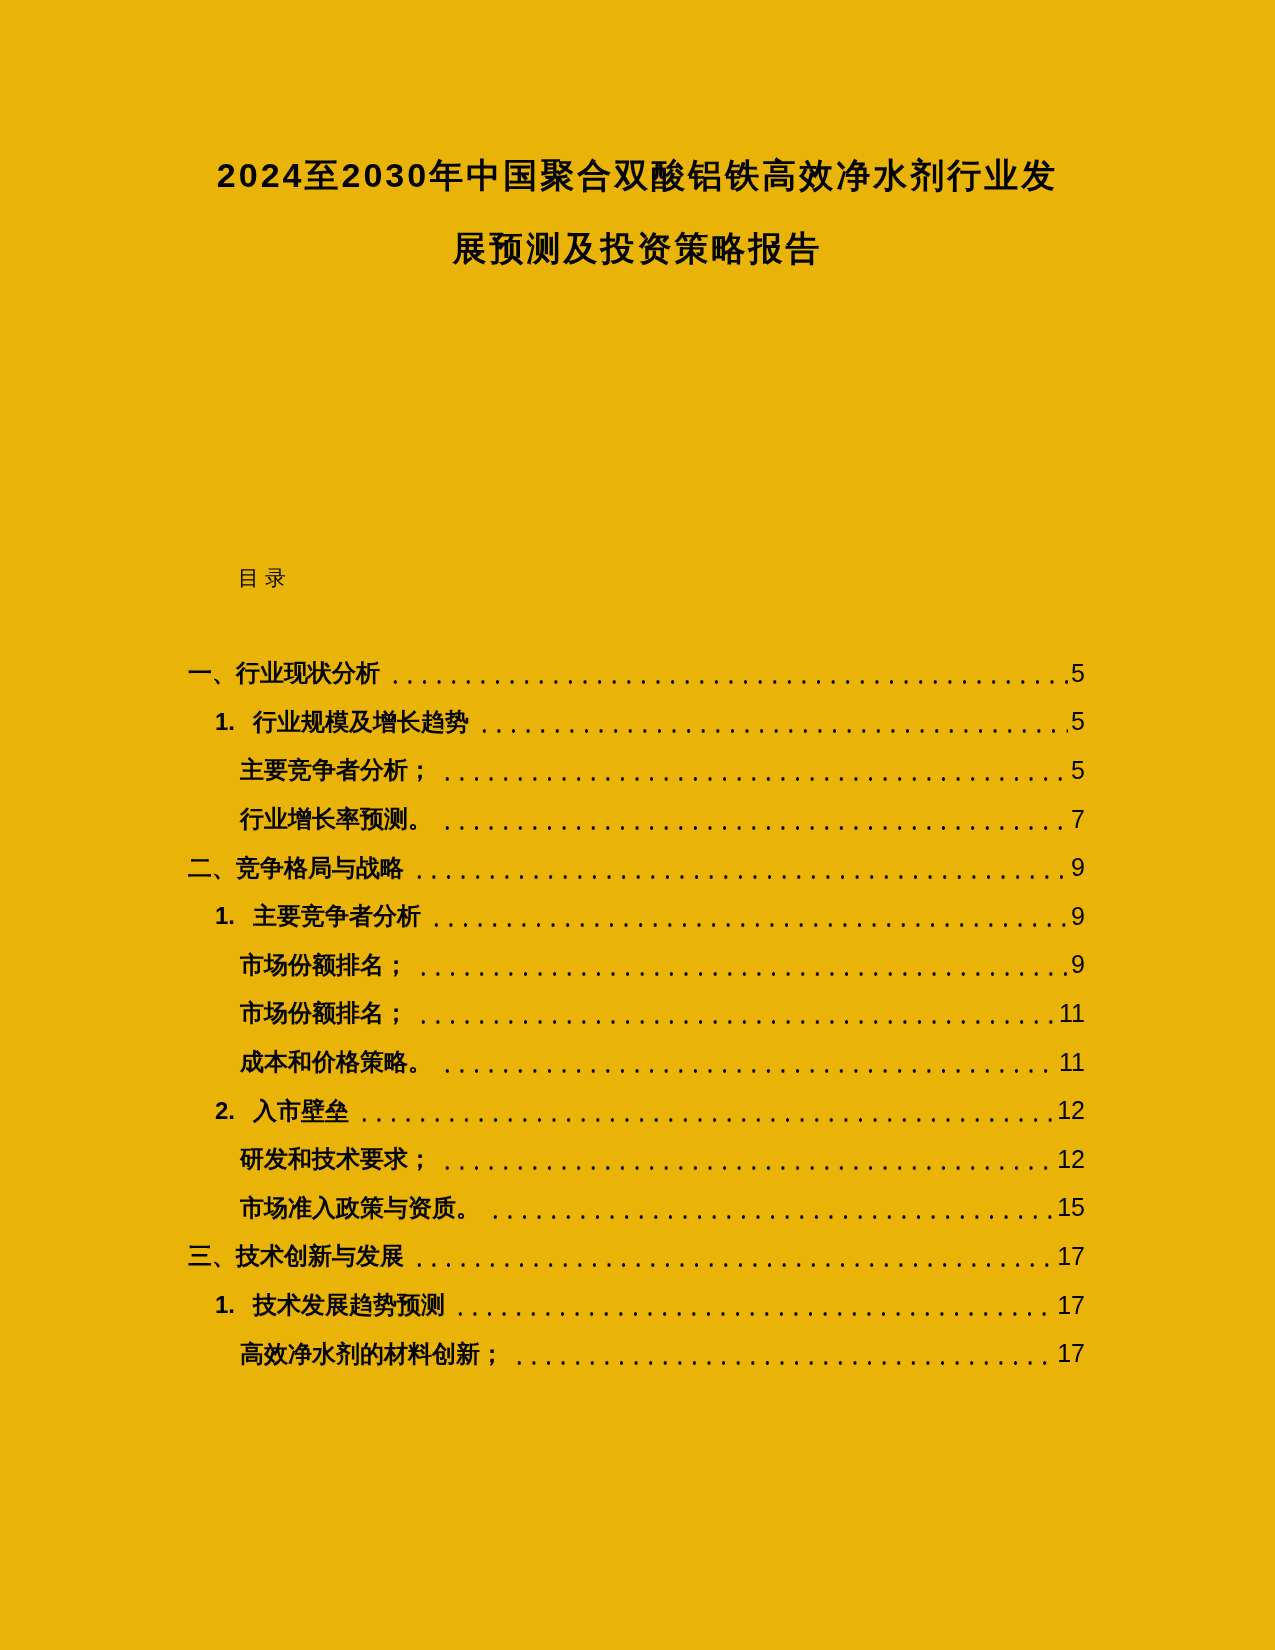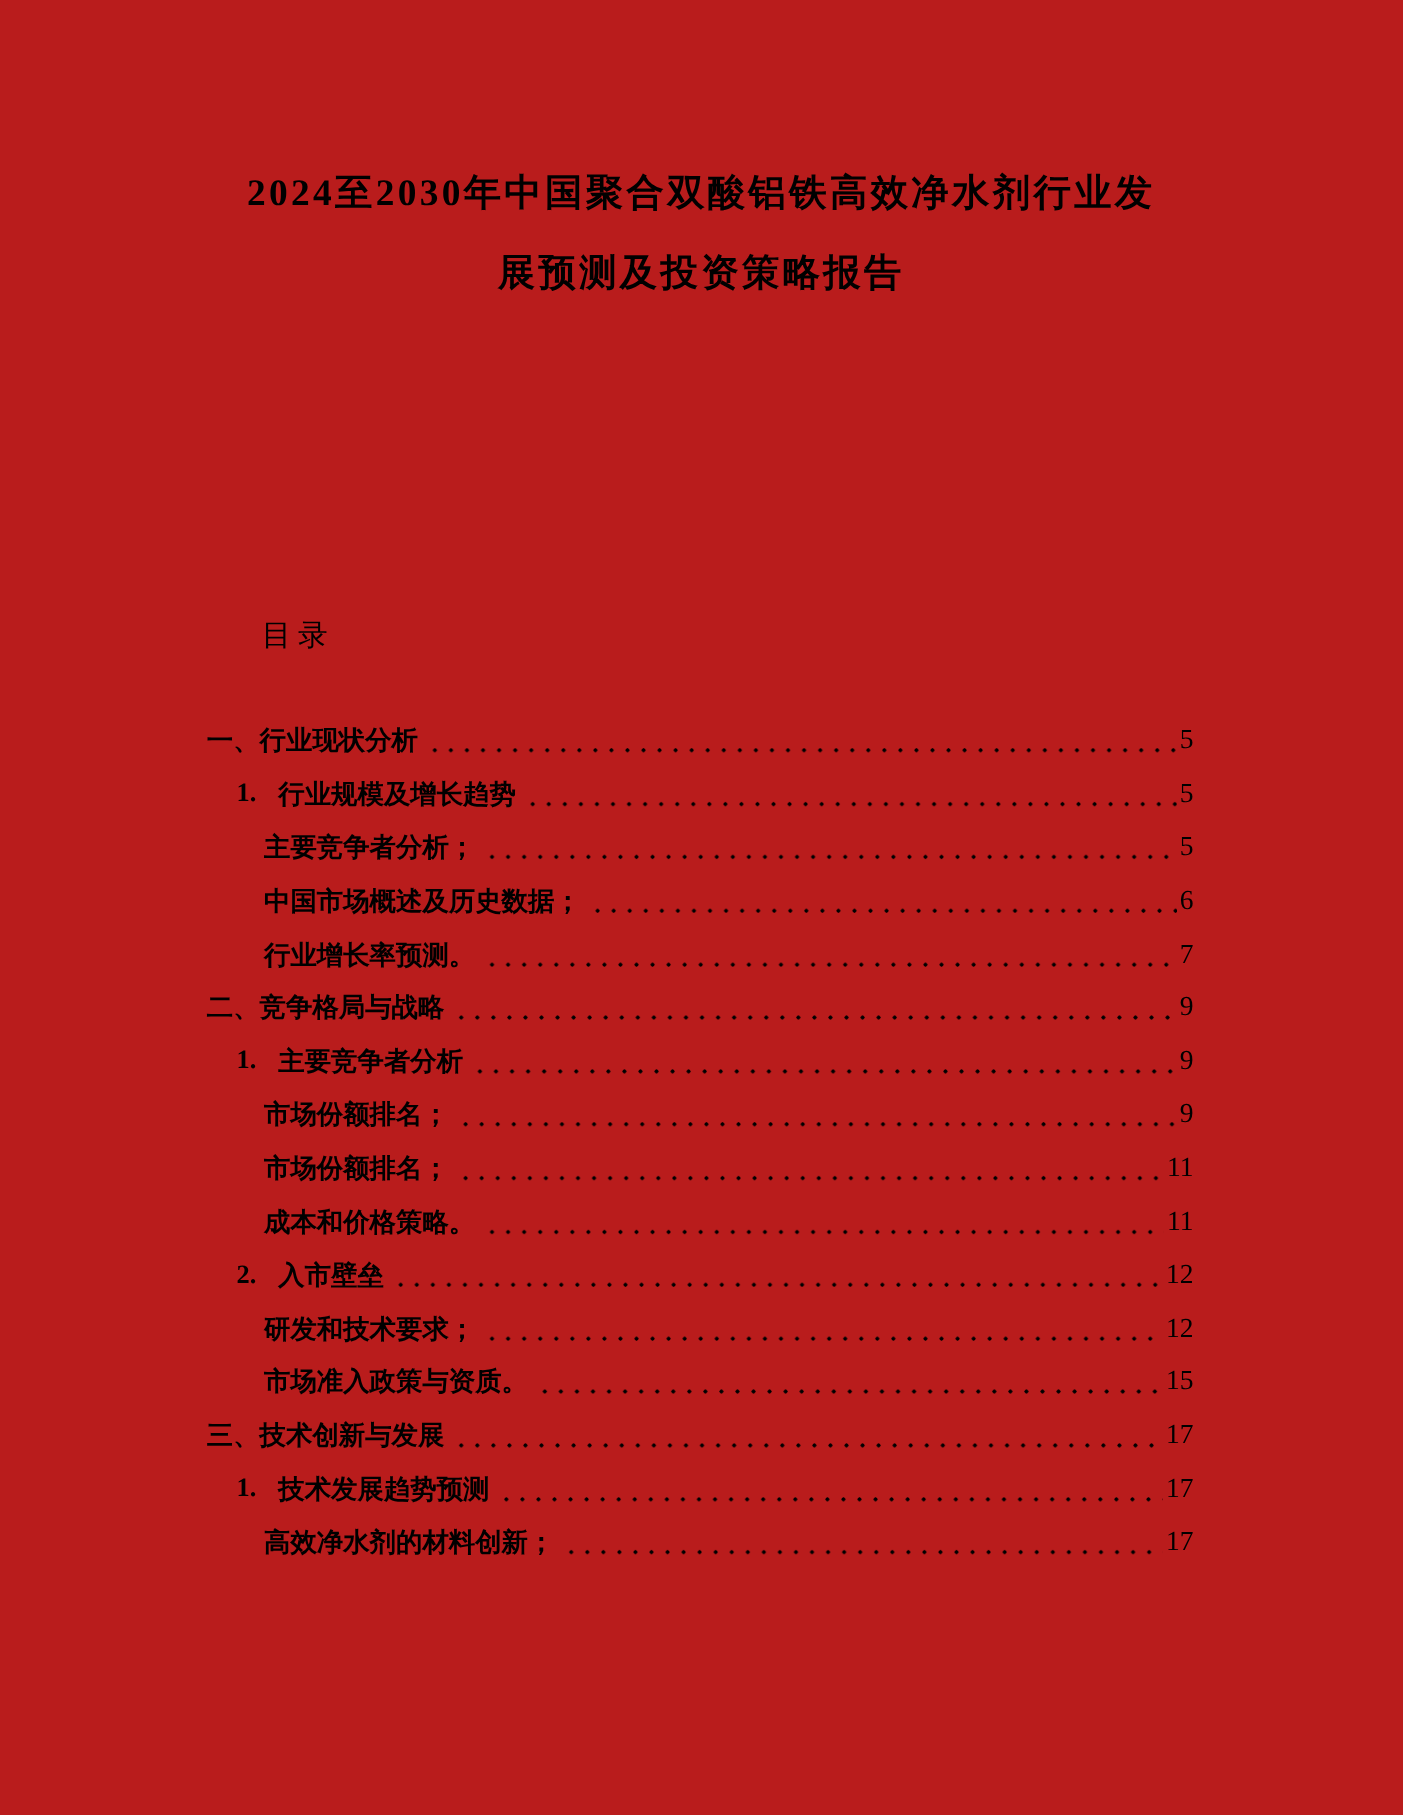--- a/index.html
+++ b/index.html
@@ -4,37 +4,37 @@
 <style>
   html, body {
     margin: 0;
     padding: 0;
     background: #ffffff;
   }
   .doc-page {
     position: relative;
     width: 1275px;
     height: 1650px;
-    background: #b91c1c;
+    background: #eab308;
     color: #000000;
-    font-family: Liberation Serif, serif;
+    font-family: Liberation Sans, sans-serif;
     overflow: hidden;
   }
   .title-block {
     padding-top: 139px;
     text-align: center;
     font-size: 34px;
     font-weight: bold;
     letter-spacing: 3px;
     line-height: 73px;
   }
   .toc-heading {
     margin-top: 278px;
     margin-left: 238px;
-    font-size: 27px;
+    font-size: 21px;
     font-weight: normal;
     letter-spacing: 6px;
     line-height: 29px;
   }
   .toc-list {
     margin-top: 57px;
     margin-left: 178px;
     width: 907px;
   }
   .toc-row {
@@ -88,26 +88,20 @@
       <span class="num">1.</span>
       <span class="label">行业规模及增长趋势</span>
       <span class="leader"></span>
       <span class="page-num">5</span>
     </div>
       <div class="toc-row lv2">
 
       <span class="label">主要竞争者分析；</span>
       <span class="leader"></span>
       <span class="page-num">5</span>
-    </div>
-      <div class="toc-row lv2">
-
-      <span class="label">中国市场概述及历史数据；</span>
-      <span class="leader"></span>
-      <span class="page-num">6</span>
     </div>
       <div class="toc-row lv2">
 
       <span class="label">行业增长率预测。</span>
       <span class="leader"></span>
       <span class="page-num">7</span>
     </div>
       <div class="toc-row lv0">
       <span class="num">二、</span>
       <span class="label">竞争格局与战略</span>

